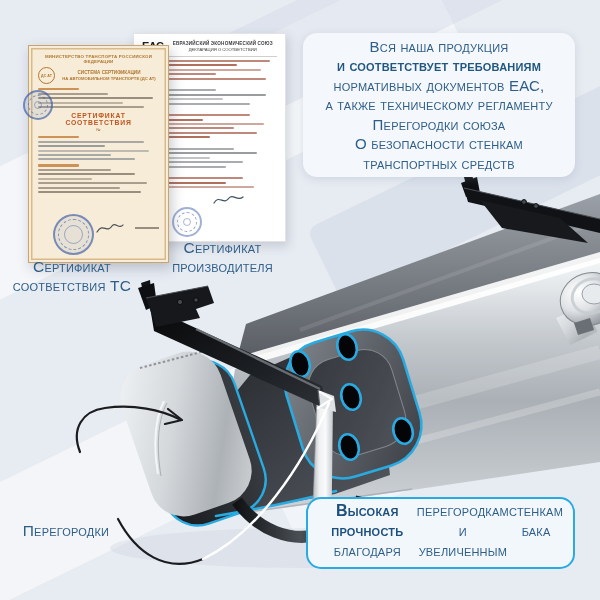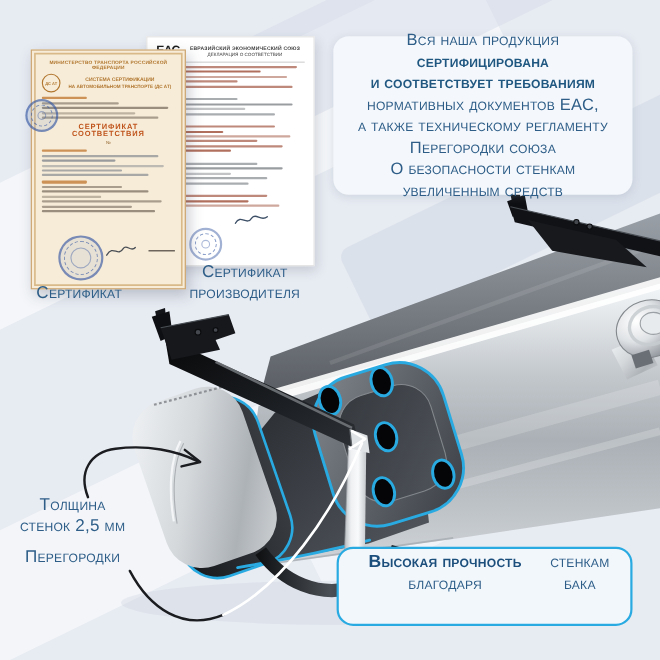--- a/index.html
+++ b/index.html
@@ -62,21 +62,21 @@
   .st3{left:38px;bottom:4px;width:26px;height:26px;border-color:rgba(47,82,160,.45);}
   .sig{position:absolute;}
   
   .lbl{
     position:absolute;color:#2e5e88;font-variant:small-caps;
     font-size:15.5px;line-height:1.22;text-align:center;letter-spacing:.2px;
   }
   .lbl-ts{left:2px;top:258px;width:140px;}
   .lbl-mfr{left:150px;top:239px;width:145px;}
   .lbl-thick{left:8px;top:451px;width:116px;}
-  .lbl-baffle{left:8px;top:498px;width:116px;}
+  .lbl-baffle{left:8px;top:522px;width:116px;}
   
   .card-claims{
     position:absolute;left:303px;top:33px;width:272px;height:144px;
     background:#f4f7fb;border-radius:14px;box-shadow:0 2px 8px rgba(120,135,160,.22);
     display:flex;flex-direction:column;justify-content:center;
     text-align:center;font-variant:small-caps;color:#2e5e88;
     font-size:15px;line-height:19.5px;letter-spacing:.2px;padding:4px 6px;box-sizing:border-box;
   }
   .card-claims .bold{font-weight:bold;color:#1f5781;}
   
@@ -340,43 +340,40 @@
     <svg class="sig" style="left:66px;bottom:26px" width="30" height="16" viewBox="0 0 30 16">
       <path d="M2,12 C8,2 12,14 17,6 C20,1 24,10 28,5" stroke="#4a4f55" stroke-width="1.2" fill="none" stroke-linecap="round"></path>
     </svg>
     <svg class="sig" style="right:8px;bottom:30px" width="26" height="8" viewBox="0 0 26 8">
       <path d="M1,4 L25,4" stroke="#6e665c" stroke-width="1.4"></path>
     </svg>
   </div>
 
   <div class="lbl lbl-ts">
     <div>Сертификат</div>
+    <div>соответствия ТС</div>
   </div>
   <div class="lbl lbl-mfr">
     <div>Сертификат</div>
     <div>производителя</div>
   </div>
 
   <div class="card-claims">
     <div>Вся наша продукция</div>
-    <div class="bold">сертифицирована</div>
     <div class="bold">и соответствует требованиям</div>
     <div>нормативных документов ЕАС,</div>
     <div>а также техническому регламенту</div>
     <div>Перегородки союза</div>
     <div>О безопасности стенкам</div>
-    <div>увеличенным средств</div>
-  </div>
-
-  <div class="lbl lbl-thick">
-    <div>Толщина</div>
-    <div>стенок 2,5 мм</div>
-  </div>
+    <div>транспортных средств</div>
+  </div>
+
   <div class="lbl lbl-baffle">
     <div>Перегородки</div>
   </div>
 
   <div class="card-strength">
     <div><span class="bold">Высокая прочность</span><span> благодаря</span></div>
+    <div>перегородкам и увеличенным</div>
     <div>стенкам бака</div>
   </div>
 
 </div>
 
 </body></html>

